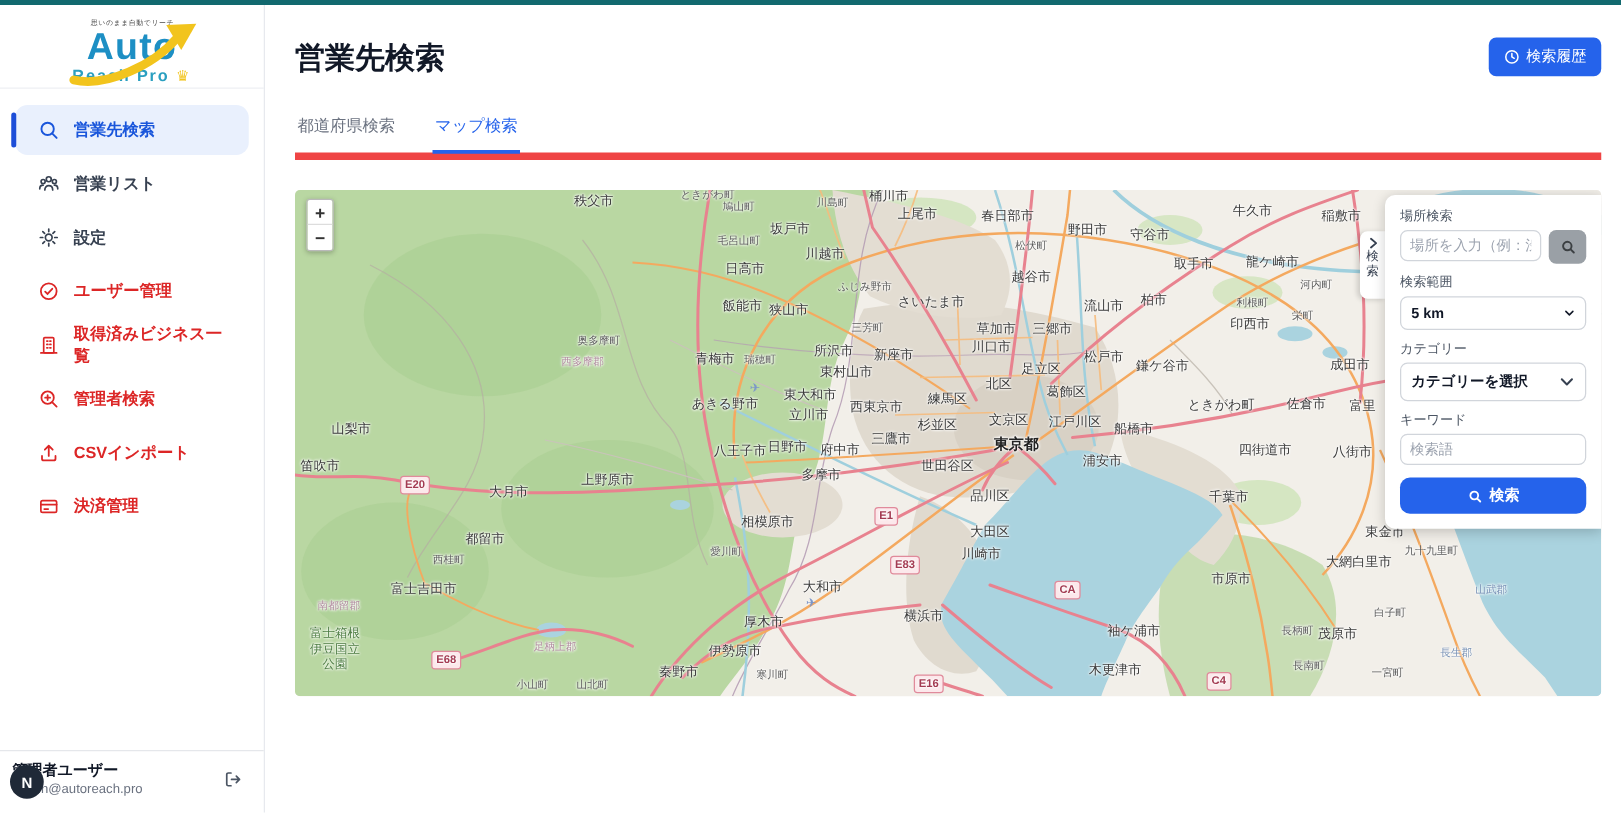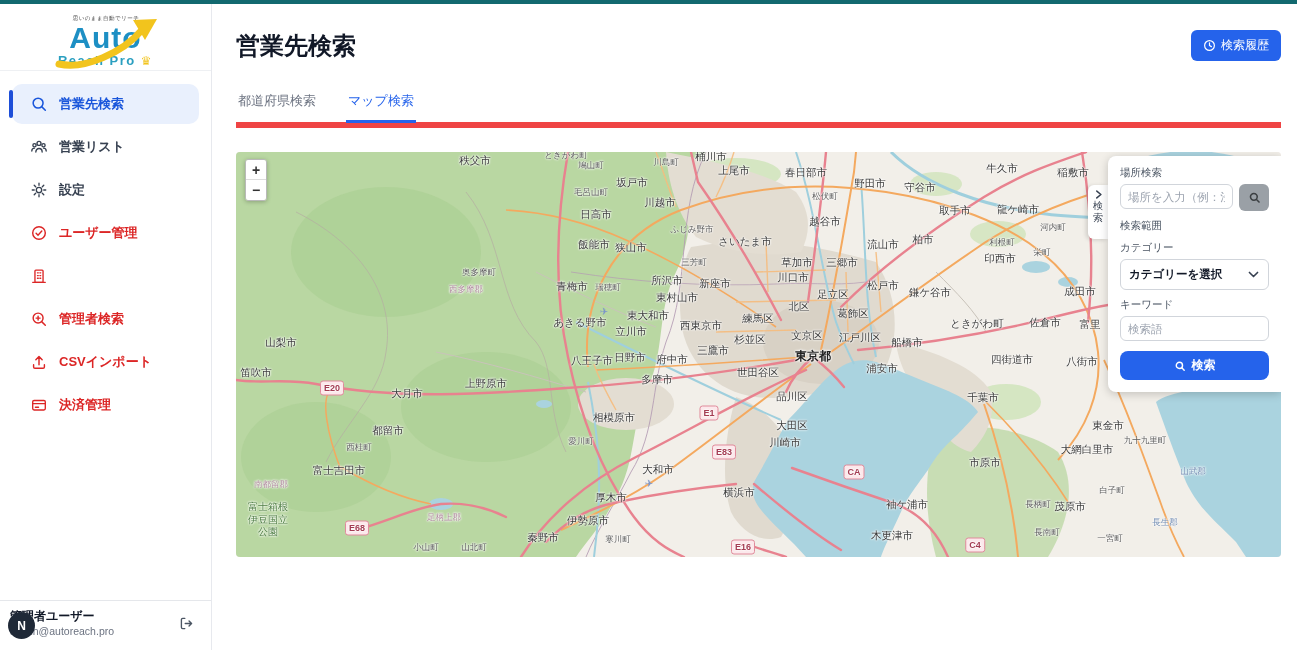--- a/index.html
+++ b/index.html
@@ -136,20 +136,21 @@
           <circle cx="10" cy="10" r="7"></circle>
           <path d="M6.8 10.3l2.1 2.1 4.2-4.6"></path>
         </svg>
       <span>ユーザー管理</span>
     </div>
     <div class="nav-item danger">
       <svg width="18" height="18" viewBox="0 0 20 20" fill="none" stroke="currentColor" stroke-width="1.5" stroke-linecap="round">
           <rect x="5.5" y="3.5" width="9" height="13.5" rx="1"></rect>
           <path d="M8.3 6.5h.9M11 6.5h.9M8.3 9.5h.9M11 9.5h.9M8.3 12.5h.9M11 12.5h.9M3 17h14"></path>
         </svg>
+      <span>取得済みビジネス一覧</span>
     </div>
     <div class="nav-item danger">
       <svg width="18" height="18" viewBox="0 0 20 20" fill="none" stroke="currentColor" stroke-width="1.6" stroke-linecap="round">
           <circle cx="9" cy="9" r="5.5"></circle>
           <path d="M9 6.8v4.4M6.8 9h4.4M13.2 13.2L17 17"></path>
         </svg>
       <span>管理者検索</span>
     </div>
     <div class="nav-item danger">
       <svg width="18" height="18" viewBox="0 0 20 20" fill="none" stroke="currentColor" stroke-width="1.6" stroke-linecap="round" stroke-linejoin="round">
@@ -336,21 +337,21 @@
         <span class="ml ml-town" style="left: 243px; top: 121px;">奥多摩町</span>
         <span class="ml ml-district" style="left: 230px; top: 138px;">西多摩郡</span>
         <span class="ml ml-airport" style="left: 368px; top: 159px;">✈</span>
         <span class="ml ml-city" style="left: 412px; top: 164px;">東大和市</span>
         <span class="ml ml-city" style="left: 465px; top: 174px;">西東京市</span>
         <span class="ml ml-city" style="left: 522px; top: 167px;">練馬区</span>
         <span class="ml ml-city" style="left: 563px; top: 155px;">北区</span>
         <span class="ml ml-city" style="left: 597px; top: 143px;">足立区</span>
         <span class="ml ml-city" style="left: 617px; top: 162px;">葛飾区</span>
         <span class="ml ml-city" style="left: 344px; top: 171px;">あきる野市</span>
-        <span class="ml ml-city" style="left: 395px; top: 180px;">立川市</span>
+        <span class="ml ml-city" style="left: 411px; top: 180px;">立川市</span>
         <span class="ml ml-city" style="left: 514px; top: 188px;">杉並区</span>
         <span class="ml ml-city" style="left: 571px; top: 184px;">文京区</span>
         <span class="ml ml-city" style="left: 624px; top: 186px;">江戸川区</span>
         <span class="ml ml-city" style="left: 477px; top: 199px;">三鷹市</span>
         <span class="ml ml-capital" style="left: 577px; top: 204px;">東京都</span>
         <span class="ml ml-city" style="left: 647px; top: 134px;">松戸市</span>
         <span class="ml ml-city" style="left: 694px; top: 141px;">鎌ケ谷市</span>
         <span class="ml ml-city" style="left: 741px; top: 172px;">ときがわ町</span>
         <span class="ml ml-city" style="left: 809px; top: 171px;">佐倉市</span>
         <span class="ml ml-city" style="left: 854px; top: 173px;">富里</span>
@@ -430,20 +431,26 @@
       <div class="loc-row">
         <input class="sp-input" placeholder="場所を入力（例：渋谷、銀座）" style="">
         <button class="icon-btn">
           <svg width="13" height="13" viewBox="0 0 20 20" fill="none" stroke="#3c4043" stroke-width="2.4" stroke-linecap="round">
               <circle cx="9" cy="9" r="5.2"></circle>
               <line x1="13.4" y1="13.4" x2="17" y2="17"></line>
             </svg>
         </button>
       </div>
       <label class="sp-label">検索範囲</label>
+      <div class="sp-select">
+        <span>5 km</span>
+        <svg width="9" height="9" viewBox="0 0 16 16" fill="none" stroke="#111827" stroke-width="2.2" stroke-linecap="round" stroke-linejoin="round">
+            <path d="M3 5.5l5 5 5-5"></path>
+          </svg>
+      </div>
       <label class="sp-label">カテゴリー</label>
       <div class="sp-select tall">
         <span>カテゴリーを選択</span>
         <svg width="13" height="13" viewBox="0 0 16 16" fill="none" stroke="#374151" stroke-width="2" stroke-linecap="round" stroke-linejoin="round">
             <path d="M3 5.5l5 5 5-5"></path>
           </svg>
       </div>
       <label class="sp-label">キーワード</label>
       <input class="sp-input" placeholder="検索語" style="">
       <button class="search-btn">

